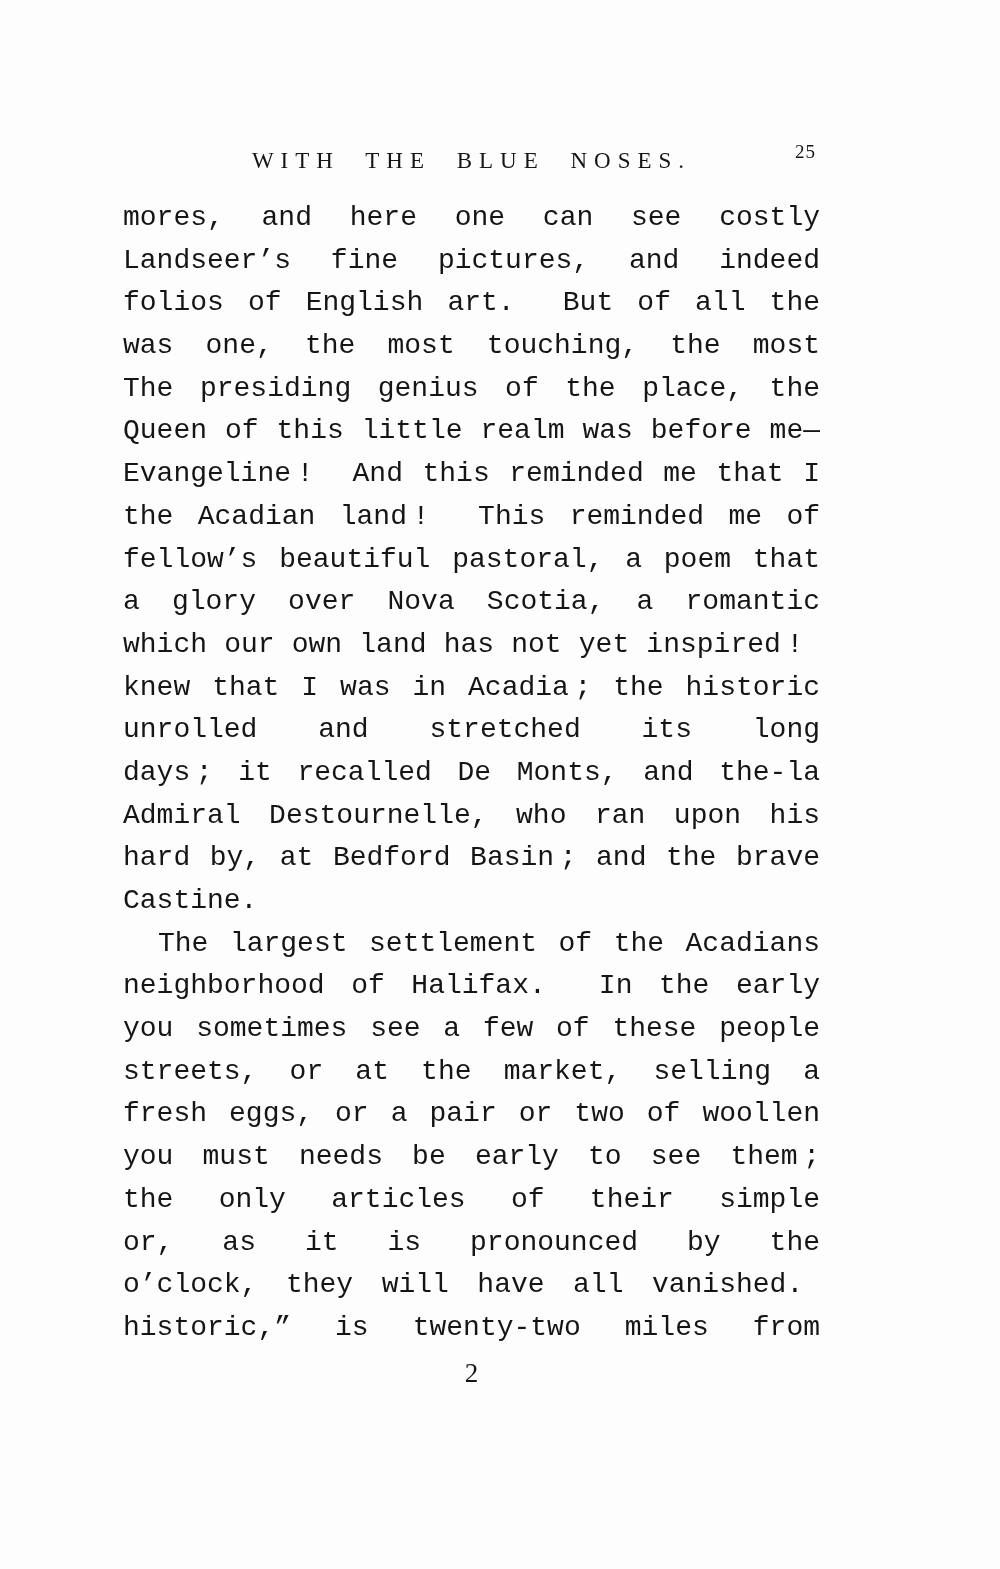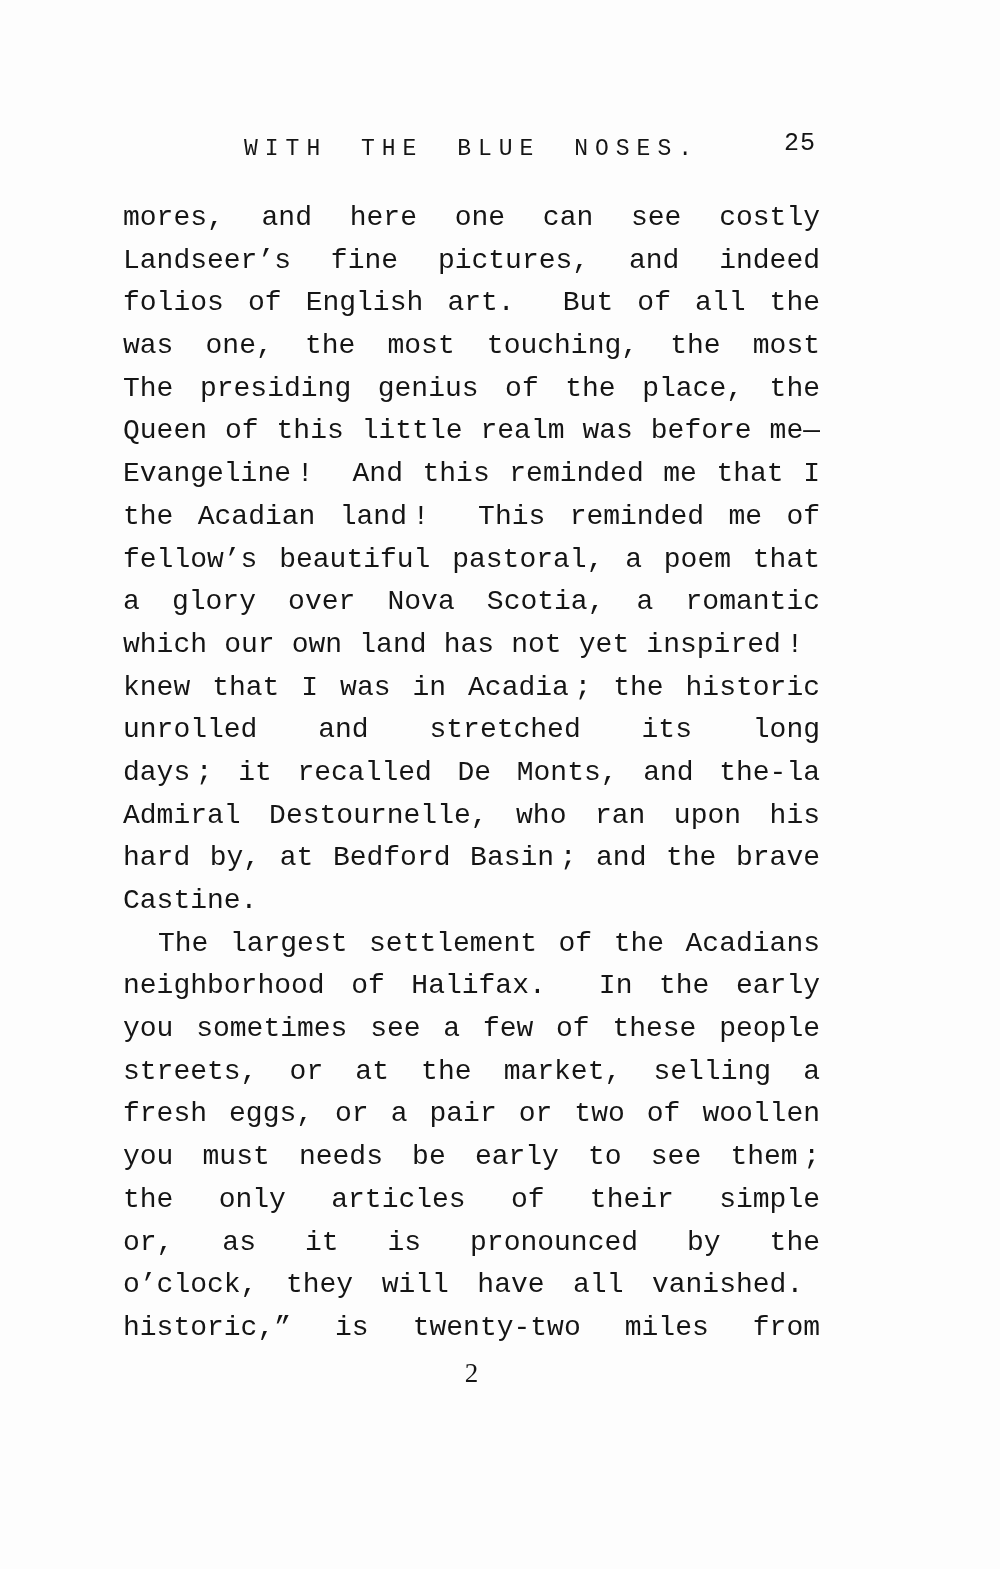--- a/index.html
+++ b/index.html
@@ -7,39 +7,38 @@
     position: relative;
     width: 1000px;
     height: 1569px;
     background: #fdfdfd;
     color: #151515;
     font-family: "Liberation Serif", serif;
     overflow: hidden;
   }
   .header {
     position: absolute;
-    top: 136px;
+    top: 148px;
     left: 123px;
     width: 697px;
     height: 40px;
-    font-family: Liberation Mono, monospace;
   }
   .header .title {
     display: block;
     text-align: center;
     font-size: 23px;
     letter-spacing: 7px;
     word-spacing: 13px;
     white-space: nowrap;
   }
   .header .pagenum {
     position: absolute;
     right: 4px;
     top: -7px;
-    font-size: 25px;
+    font-size: 19px;
     letter-spacing: 1px;
   }
   .body {
     position: absolute;
     top: 197px;
     left: 123px;
     width: 697px;
     font-size: 28px;
     line-height: 42.7px;
     font-family: Liberation Mono, monospace;

